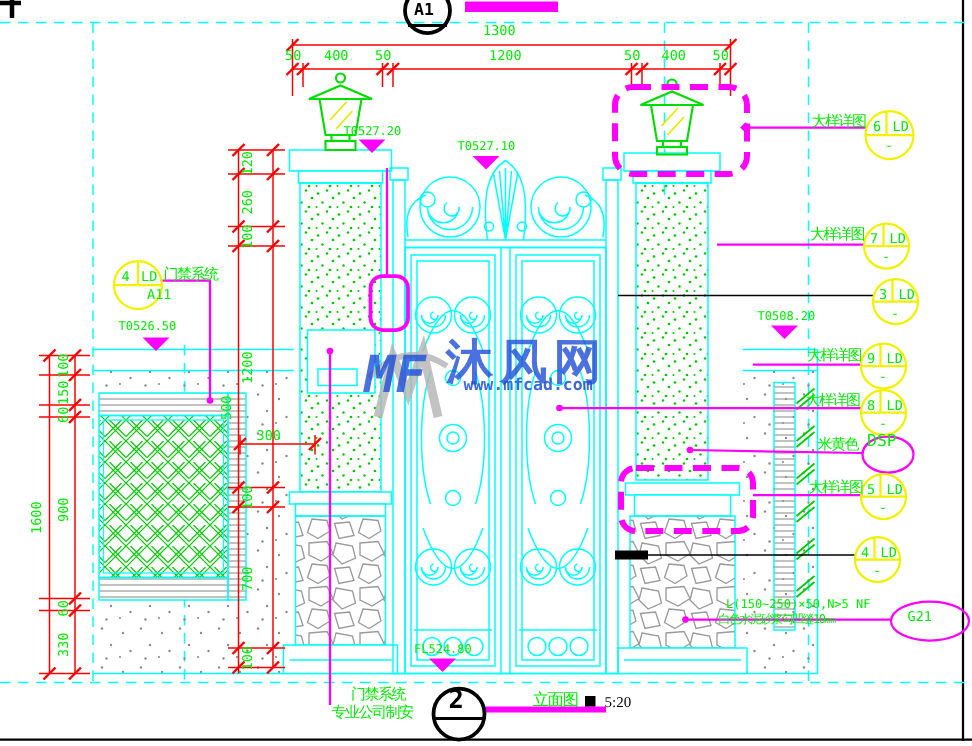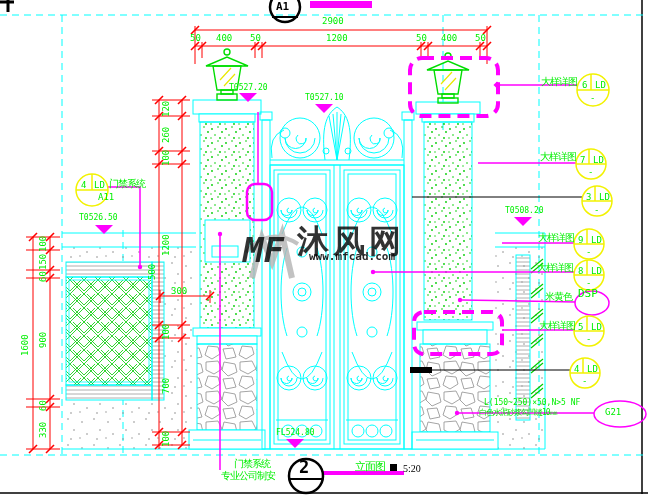--- a/index.html
+++ b/index.html
@@ -1,20 +1,20 @@
 <!DOCTYPE html>
 <html><head>
 <meta charset="utf-8">
 <style>
   html,body{margin:0;padding:0;background:#fff;}
   .canvas{position:relative;width:648px;height:497px;background:#ffffff;overflow:hidden;
           font-family:"DejaVu Sans Mono","Liberation Mono",monospace;}
   svg{position:absolute;left:0;top:0;}
   .t{position:absolute;white-space:nowrap;line-height:1;letter-spacing:0;}
-  .g{color:#00ef00;} .k{color:#000;} .w{color:#000000;}
+  .g{color:#00ef00;} .k{color:#000;} .w{color:#1d4ed8;}
   .s8{font-size:8px;} .s9{font-size:9px;} .s10{font-size:10px;font-family:Liberation Serif, serif;} .s11{font-size:11px;}
   .v{transform:rotate(-90deg);transform-origin:0 0;}
   .cjk{letter-spacing:-1px;}
   .wm-site{font-size:32px;font-weight:bold;letter-spacing:4px;opacity:.8;}
   .wm-logo{font-size:34px;font-weight:bold;font-style:italic;opacity:.8;}
   .wm-url{font-size:11px;font-weight:bold;opacity:.85;}
   .bub{font-weight:bold;}
   .sq{position:absolute;width:7px;height:7px;background:#000;}
 </style>
 </head>
@@ -357,21 +357,21 @@
     <circle cx="306" cy="476" r="17" stroke-width="2.5"></circle>
         <line x1="289" y1="479" x2="323" y2="479" stroke-width="2"></line>
   </g>
 
   <g stroke="#b4b4b4" fill="none" opacity="0.8">
     <path d="M252,278 L262,238 L272,262 L282,234 L292,278" stroke-width="6"></path>
     <path d="M246,252 Q270,226 298,244" stroke-width="4"></path>
   </g>
 </svg>
 
-<span class="t g s9" style="left:322px;top:17px">2900</span>
+<span class="t g s9" style="left:322px;top:17px">1300</span>
 <span class="t g s9" style="left:190px;top:34px">50</span>
 <span class="t g s9" style="left:216px;top:34px">400</span>
 <span class="t g s9" style="left:250px;top:34px">50</span>
 <span class="t g s9" style="left:326px;top:34px">1200</span>
 <span class="t g s9" style="left:416px;top:34px">50</span>
 <span class="t g s9" style="left:441px;top:34px">400</span>
 <span class="t g s9" style="left:475px;top:34px">50</span>
 
 <span class="t g s9 v" style="left:21px;top:356px">1600</span>
 <span class="t g s9 v" style="left:39px;top:252px">100</span>

